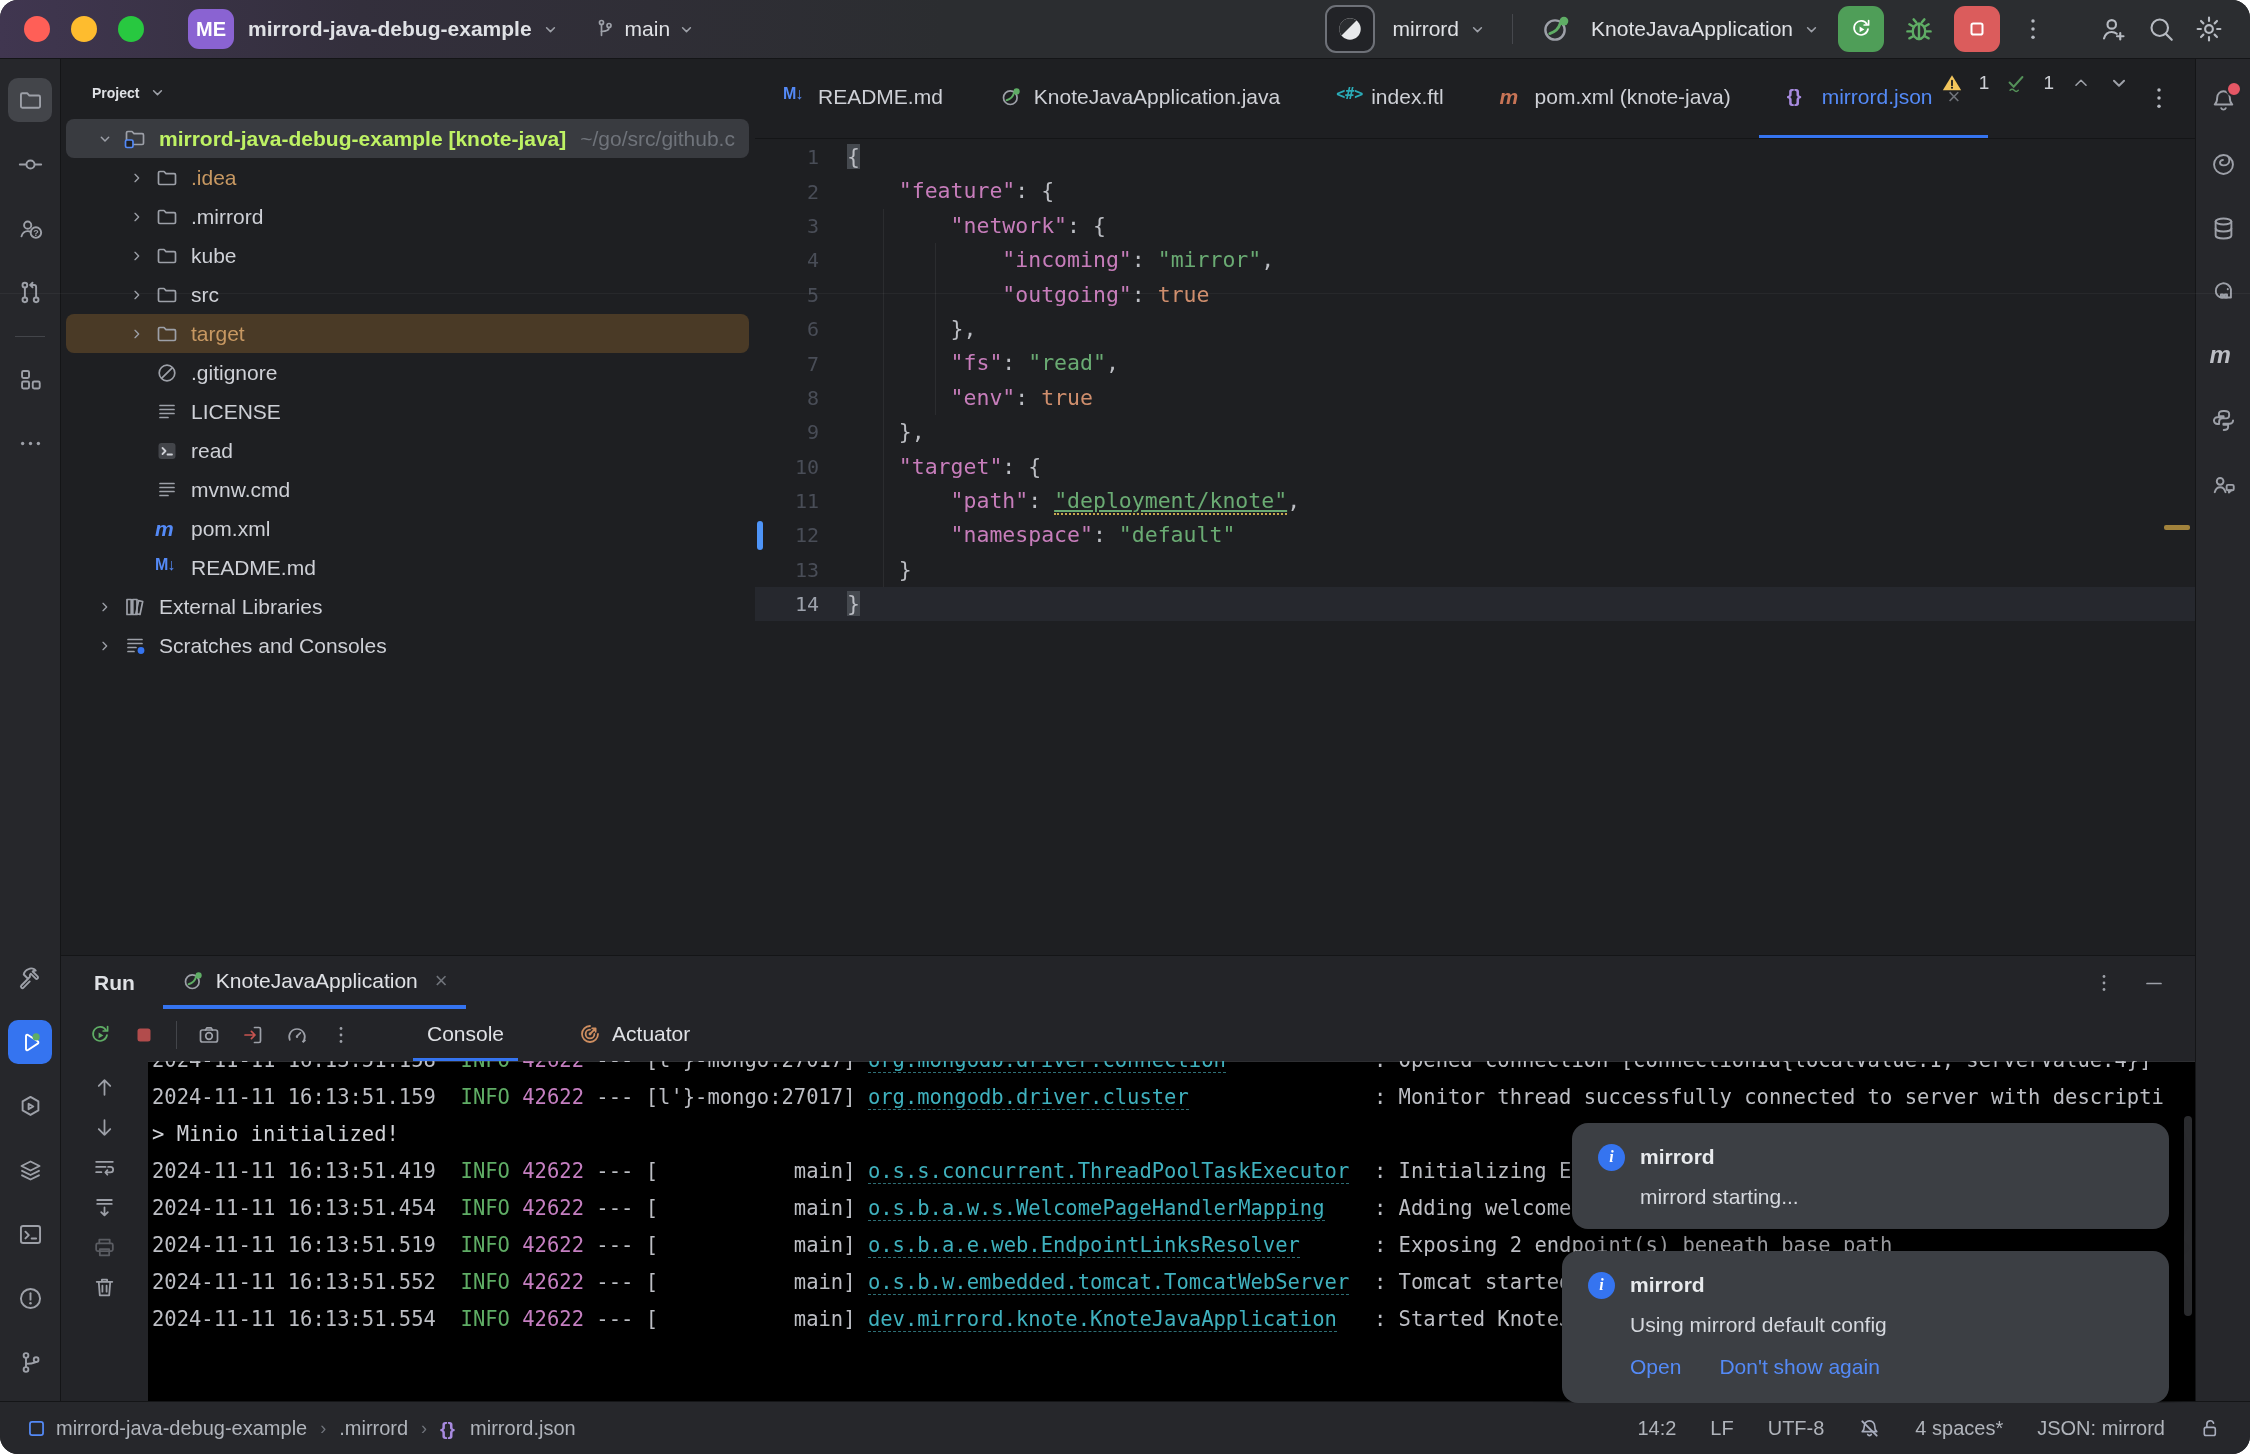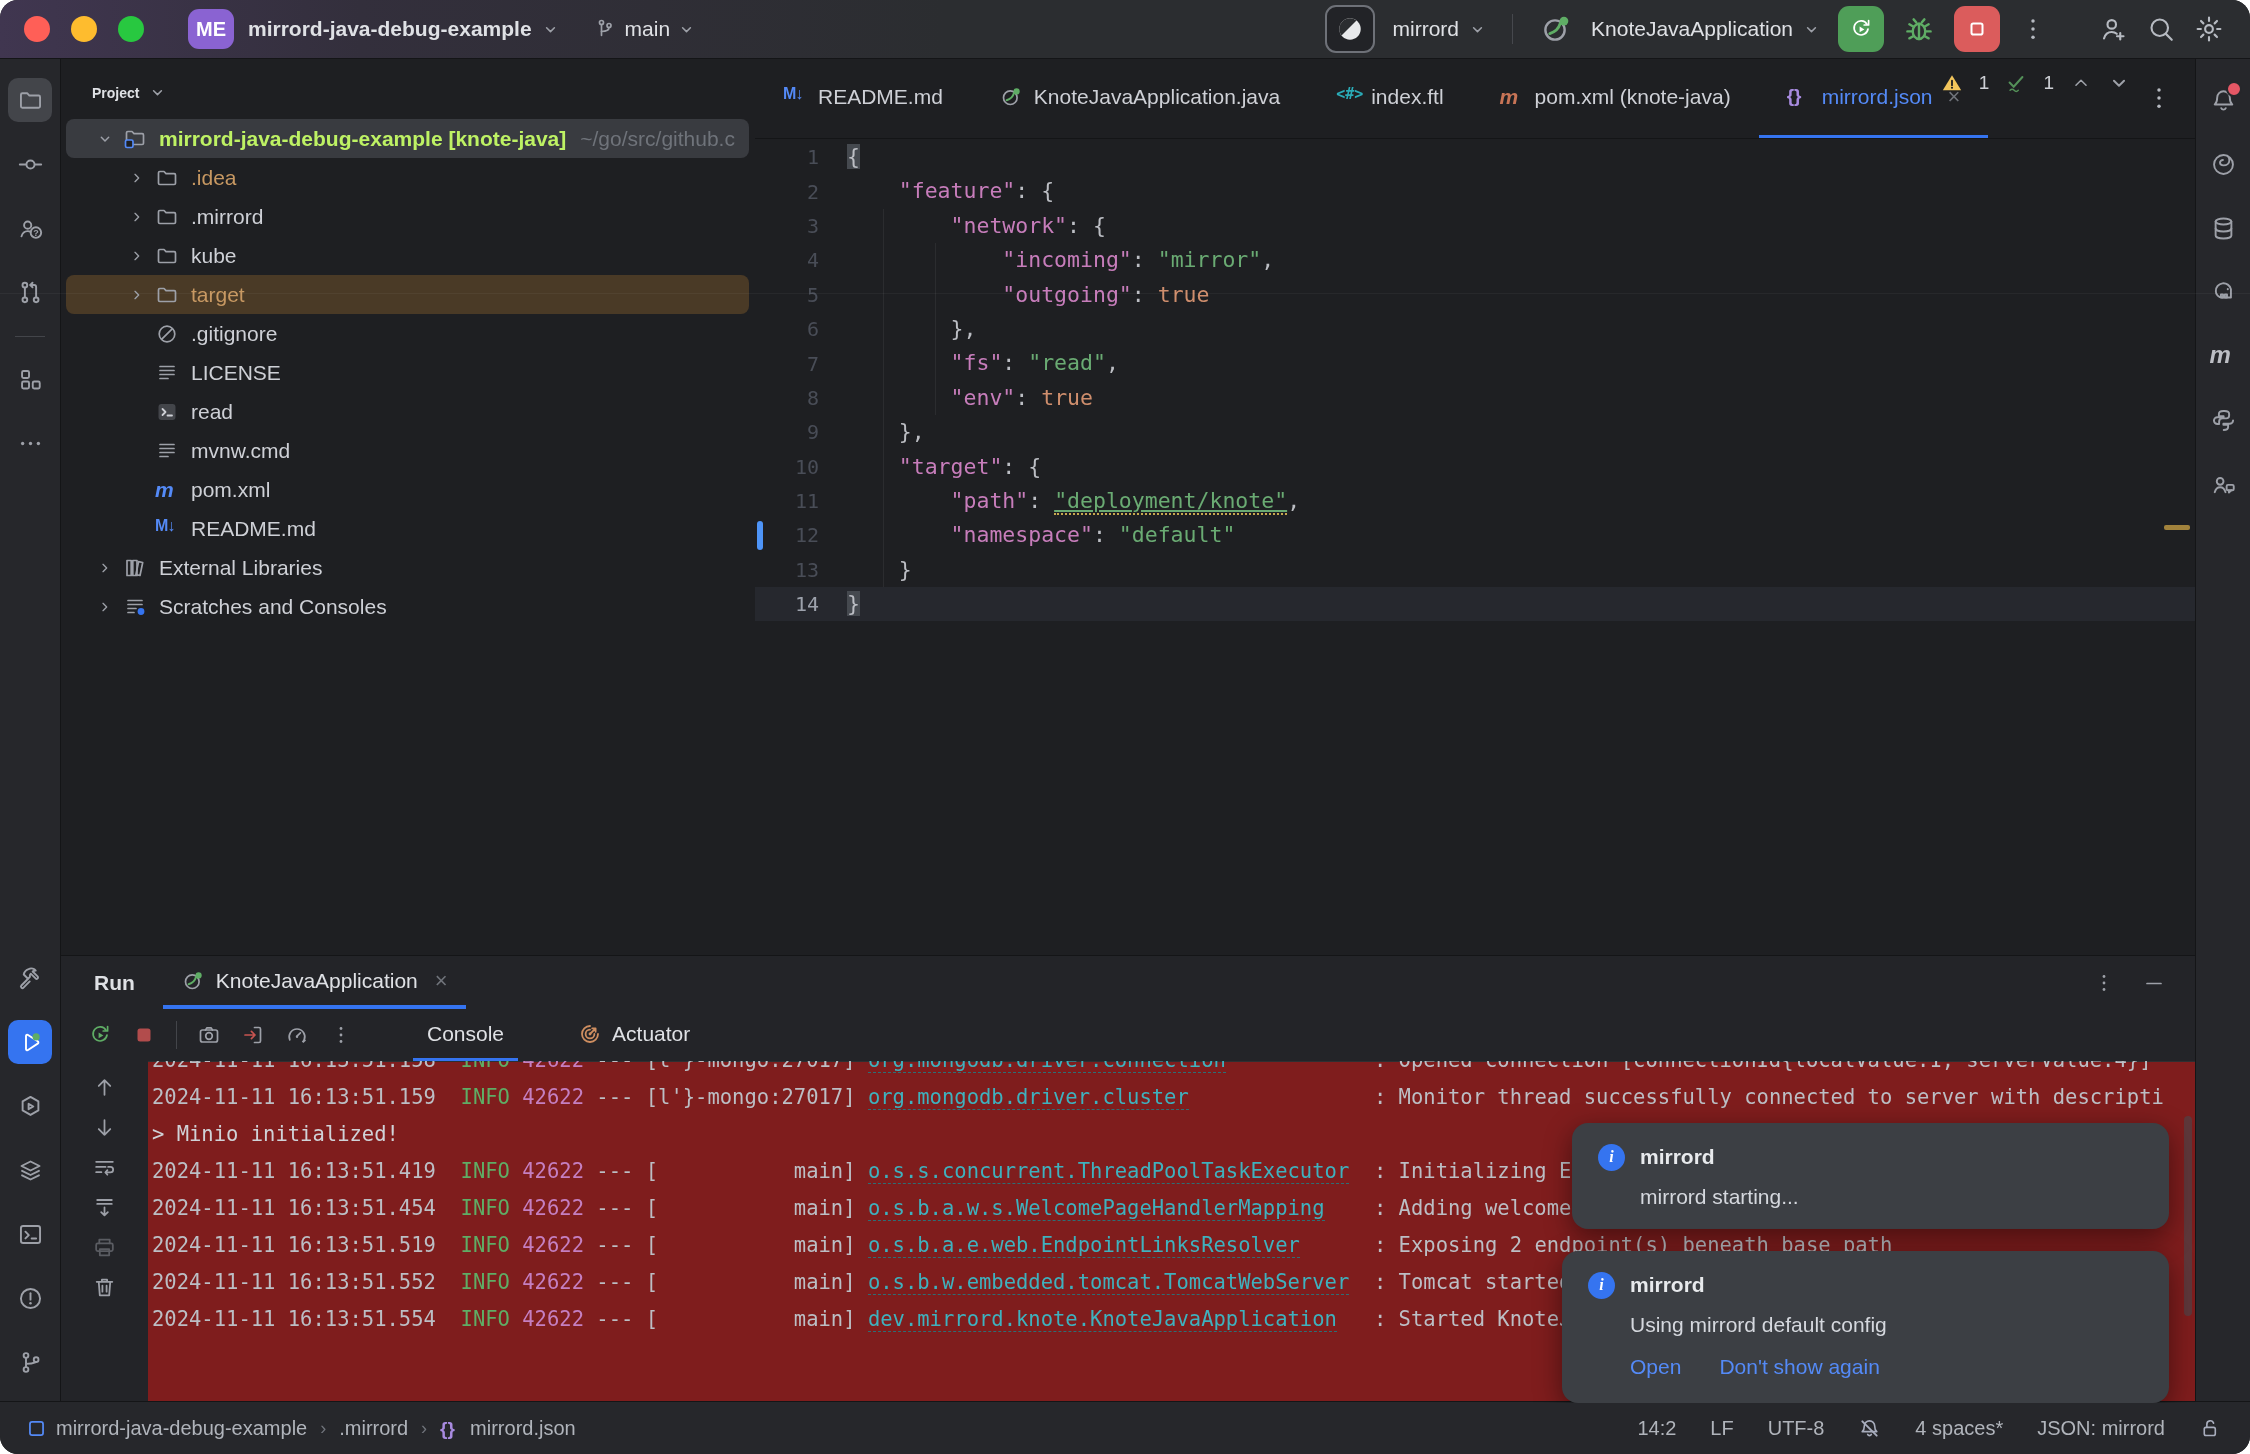--- a/index.html
+++ b/index.html
@@ -84,21 +84,21 @@
   .ltext .b{color:#BCBEC4;}
   .ltext .bh{background:#45494F;}
   .ltext .w{text-decoration:underline;border-bottom:2px dotted #C7A94F;}
   .gmark{position:absolute;left:2px;top:3px;bottom:3px;width:6px;border-radius:3px;background:#4E94F8;}
   .iwidget{position:absolute;top:14px;right:66px;display:flex;align-items:center;gap:16px;font-size:19px;color:#CED0D6;z-index:5;}
   .iwidget .ico{width:22px;height:22px;}
   .stripe-mark{position:absolute;right:6px;top:467px;width:26px;height:5px;background:#A1823C;border-radius:2px;}
   .iguide{position:absolute;width:1px;background:rgba(255,255,255,0.06);}
 
   
-  .runpanel{position:absolute;left:60px;top:955px;width:2136px;height:447px;background:#7f1d1d;border-top:1px solid #141517;overflow:hidden;}
+  .runpanel{position:absolute;left:60px;top:955px;width:2136px;height:447px;background:#000000;border-top:1px solid #141517;overflow:hidden;}
   .run-header{position:absolute;left:0;top:0;right:0;height:53px;display:flex;align-items:stretch;background:#232428;}
   .run-title{font-size:21px;font-weight:700;display:flex;align-items:center;padding:0 28px 0 34px;}
   .run-tab{display:flex;align-items:center;gap:11px;font-size:21px;padding:0 18px;border-bottom:4px solid #3574F0;}
   .run-tab .close{color:#6F737A;font-size:22px;margin-left:6px;}
   .run-header-right{margin-left:auto;display:flex;align-items:center;gap:26px;padding-right:30px;}
   .run-toolbar{position:absolute;left:0;top:53px;right:0;height:52px;display:flex;align-items:center;gap:20px;padding-left:28px;background:#232428;border-bottom:1px solid rgba(255,255,255,0.05);}
   .rt-sep{width:1px;height:28px;background:#43454A;}
   .rt-tab{font-size:21px;color:#DFE1E5;display:flex;align-items:center;gap:10px;height:100%;padding:0 14px;border-bottom:3px solid transparent;box-sizing:border-box;}
   .rt-tab.sel{border-bottom:3px solid #3574F0;}
   .console-gutter{position:absolute;left:0;top:105px;bottom:0;width:88px;background:#232428;display:flex;flex-direction:column;align-items:center;gap:15px;padding-top:14px;}
@@ -501,20 +501,35 @@
           </span>
           <span class="ticonw">
             <span class="ico">
               <svg viewBox="0 0 24 24" fill="none" stroke="currentColor" stroke-width="1.7" stroke-linecap="round" stroke-linejoin="round">
                 <path d="M3.5 6.8c0-.7.6-1.3 1.3-1.3h4.2l2 2.1h8.2c.7 0 1.3.6 1.3 1.3v8.3c0 .7-.6 1.3-1.3 1.3H4.8c-.7 0-1.3-.6-1.3-1.3z"></path>
               </svg>
             </span>
           </span>
           <span class="tlabel">kube</span>
         </div>
+        <div class="trow" style="padding-left: 56px;">
+          <span class="tchev">
+            <svg viewBox="0 0 24 24" fill="none" stroke="currentColor" stroke-width="2" stroke-linecap="round" stroke-linejoin="round">
+              <path d="M9 6.5 14.5 12 9 17.5"></path>
+            </svg>
+          </span>
+          <span class="ticonw">
+            <span class="ico">
+              <svg viewBox="0 0 24 24" fill="none" stroke="currentColor" stroke-width="1.7" stroke-linecap="round" stroke-linejoin="round">
+                <path d="M3.5 6.8c0-.7.6-1.3 1.3-1.3h4.2l2 2.1h8.2c.7 0 1.3.6 1.3 1.3v8.3c0 .7-.6 1.3-1.3 1.3H4.8c-.7 0-1.3-.6-1.3-1.3z"></path>
+              </svg>
+            </span>
+          </span>
+          <span class="tlabel">src</span>
+        </div>
         <div class="trow sel-excl" style="padding-left: 56px;">
           <span class="tchev">
             <svg viewBox="0 0 24 24" fill="none" stroke="currentColor" stroke-width="2" stroke-linecap="round" stroke-linejoin="round">
               <path d="M9 6.5 14.5 12 9 17.5"></path>
             </svg>
           </span>
           <span class="ticonw" style="color: rgb(199, 152, 98);">
             <span class="ico">
               <svg viewBox="0 0 24 24" fill="none" stroke="currentColor" stroke-width="1.7" stroke-linecap="round" stroke-linejoin="round">
                 <path d="M3.5 6.8c0-.7.6-1.3 1.3-1.3h4.2l2 2.1h8.2c.7 0 1.3.6 1.3 1.3v8.3c0 .7-.6 1.3-1.3 1.3H4.8c-.7 0-1.3-.6-1.3-1.3z"></path>

